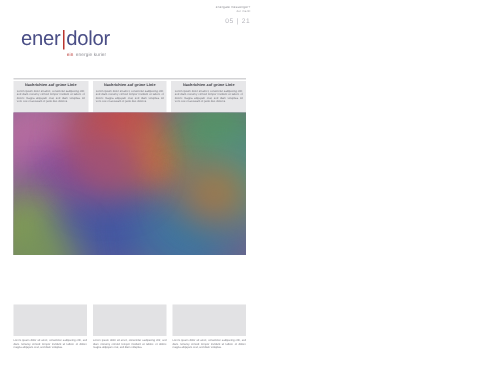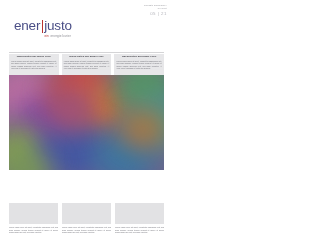--- a/index.html
+++ b/index.html
@@ -126,21 +126,21 @@
     <div class="issue-block">
       <div class="issue-line">energate messenger+</div>
       <div class="issue-line sub">der markt</div>
       <div class="issue-no">05 | 21</div>
     </div>
 
     <div class="logo">
       <div class="logo-row">
         <span class="logo-ener">ener</span>
         <span class="logo-bar"></span>
-        <span class="logo-gate">justo</span>
+        <span class="logo-gate">dolor</span>
       </div>
       <div class="logo-tag">
         <span class="tag-a">ein</span>
         <span class="tag-b">energie kurier</span>
       </div>
     </div>
 
   </div>
 
   <div class="rule"></div>

